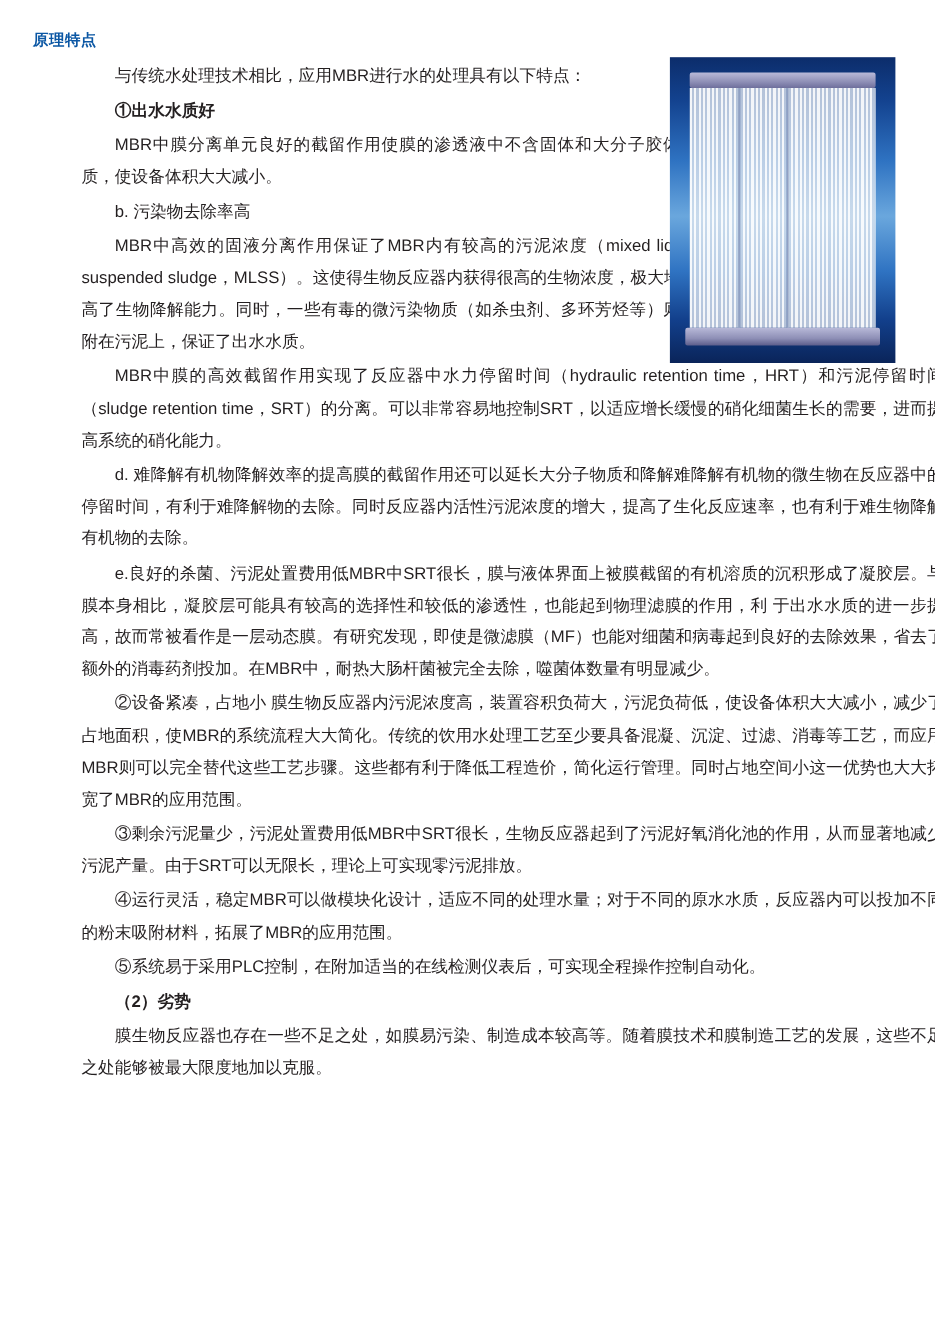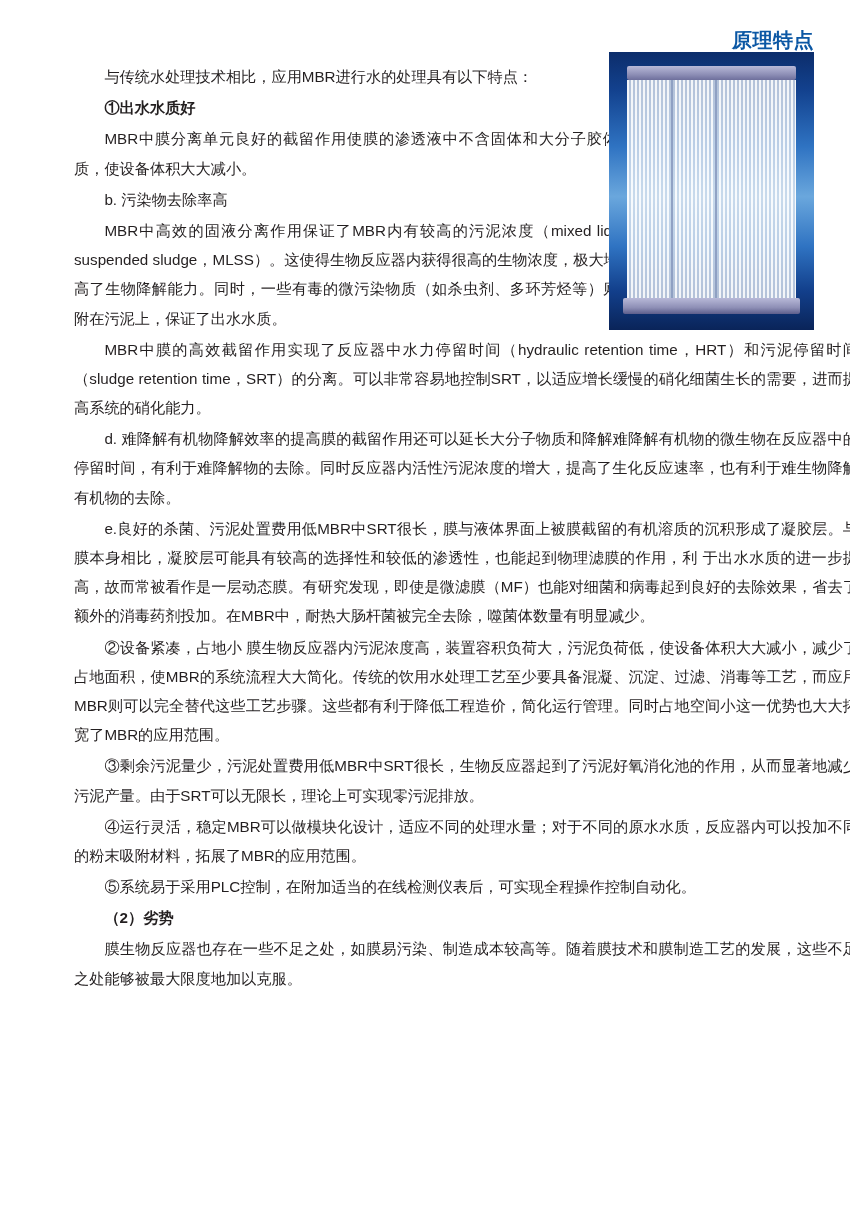--- a/index.html
+++ b/index.html
@@ -17,26 +17,25 @@
   }
   .page {
     position: relative;
     width: 850px;
     height: 1221px;
     box-sizing: border-box;
     padding: 28px 36px 10px 30px;
   }
   .section-title {
     color: #0b57a4;
-    font-size: 20px;
+    font-size: 14px;
     font-weight: bold;
     letter-spacing: 0.5px;
     margin: 0 0 10px 0;
     line-height: 1.2;
-    text-align: right;
   }
   .body-text {
     font-size: 15.2px;
     line-height: 1.92;
     color: #231f20;
     margin: 0 0 2px 0;
     text-align: justify;
   }
   .indent {
     text-indent: 2em;

